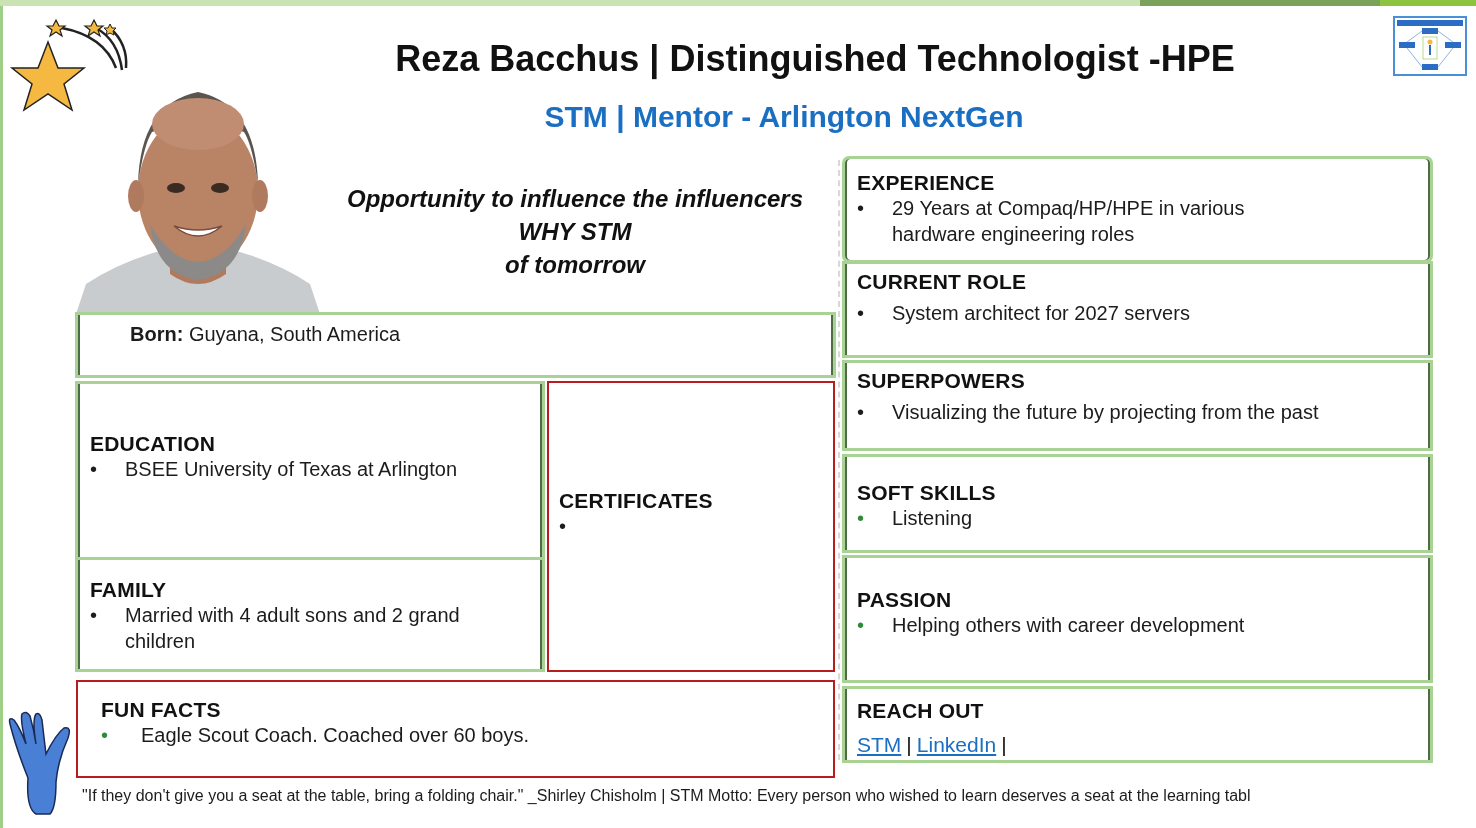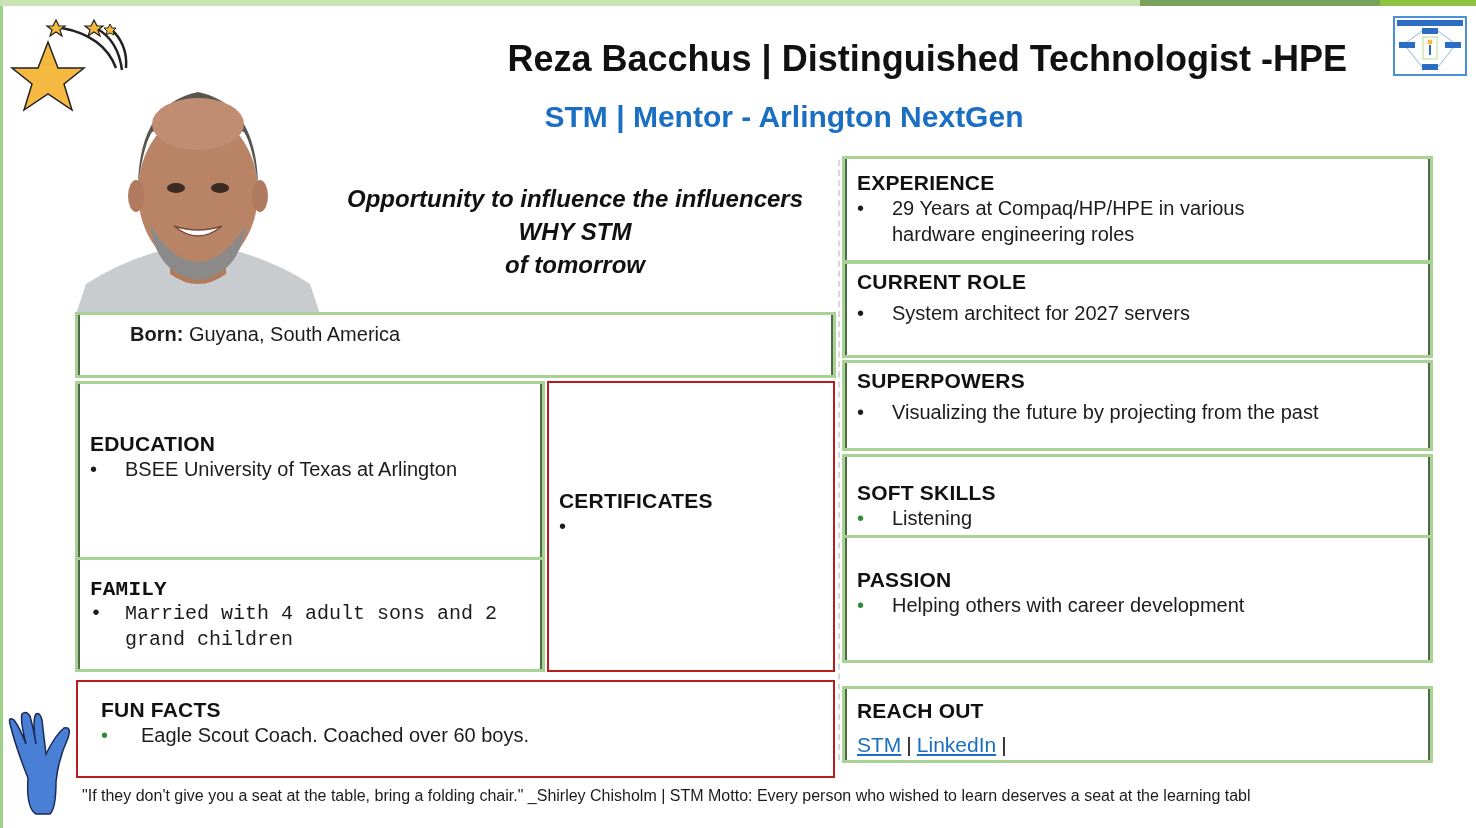--- a/index.html
+++ b/index.html
@@ -5,21 +5,21 @@
     * { box-sizing: border-box; margin: 0; padding: 0; }
     html, body { width: 1476px; height: 828px; overflow: hidden; background: #ffffff; }
     body { font-family: "Liberation Sans", sans-serif; color: #111; position: relative; }
 
     .slide { position: absolute; left: 0; top: 0; width: 1476px; height: 828px; background: #fff; }
     .top-bar { position: absolute; left: 0; top: 0; width: 1476px; height: 6px; background: #c9e3b2; }
     .top-bar .seg1 { position: absolute; left: 1140px; top: 0; width: 240px; height: 6px; background: #7aa25a; }
     .top-bar .seg2 { position: absolute; left: 1380px; top: 0; width: 96px; height: 6px; background: #8dc43f; }
     .frame-left { position: absolute; left: 0; top: 6px; width: 3px; height: 822px; background: #9fd088; }
 
-    .title { position: absolute; left: 317px; top: 38px; width: 1030px; text-align: right; font-size: 36px; font-weight: bold; color: #111; }
+    .title { position: absolute; left: 300px; top: 38px; width: 1030px; text-align: center; font-size: 36px; font-weight: bold; color: #111; }
     .subtitle { position: absolute; left: 300px; top: 100px; width: 968px; text-align: center; font-size: 30px; font-weight: bold; color: #1b6fc2; }
 
     .why { position: absolute; left: 320px; top: 182px; width: 510px; text-align: center; font-size: 24px; font-weight: bold; font-style: italic; line-height: 33px; color: #111; }
 
     .photo { position: absolute; left: 76px; top: 84px; width: 244px; height: 230px; overflow: hidden; }
 
     .box { position: absolute; background: #fff; border: 3px solid #a9d394; box-shadow: inset 2px 0 0 #4e6b45, inset -2px 0 0 #4e6b45; }
     .box.light { box-shadow: none; border: 2px solid #b91c1c; }
     .box h3 { font-size: 21px; font-weight: bold; color: #111; letter-spacing: 0.2px; }
     .box .item { position: relative; font-size: 20px; line-height: 26px; color: #1c1c1c; padding-left: 35px; }
@@ -113,21 +113,21 @@
   </div>
 
   <div class="box" style="left:75px;top:381px;width:470px;height:198px;padding:48px 12px 0 12px;">
     <h3>EDUCATION</h3>
     <div class="item">
       <span class="bullet dark">•</span>
       <span>BSEE University of Texas at Arlington</span>
     </div>
   </div>
 
-  <div class="box" style="left:75px;top:557px;width:470px;height:115px;padding:18px 12px 0 12px;font-family:Liberation Mono, monospace;">
+  <div class="box" style="left:75px;top:557px;width:470px;height:115px;padding:18px 12px 0 12px;">
     <h3>FAMILY</h3>
     <div class="item" style="width:420px;">
       <span class="bullet dark">•</span>
       <span>Married with 4 adult sons and 2 grand children</span>
     </div>
   </div>
 
   <div class="box light" style="left:547px;top:381px;width:288px;height:291px;padding:106px 10px 0 10px;">
     <h3>CERTIFICATES</h3>
     <div class="item" style="padding-left:21px;width:200px;">
@@ -140,21 +140,21 @@
     <div class="item" style="padding-left:40px;">
       <span class="bullet green">•</span>
       <span>Eagle Scout Coach.  Coached over 60 boys.</span>
     </div>
   </div>
 
   <svg style="position:absolute;left:6px;top:708px;" width="70" height="110" viewBox="0 0 70 110">
     <path d="M30 106 Q20 100 22 70 Q10 40 4 16 Q2 8 8 12 Q14 20 20 36 Q14 12 16 6 Q20 2 24 8 Q28 22 30 36 Q26 12 30 6 Q34 4 36 12 Q38 30 40 46 Q50 26 58 20 Q66 18 62 30 Q52 52 50 74 Q50 100 44 106 Z" fill="#4a7fd6" stroke="#1a2a55" stroke-width="1.5"></path>
   </svg>
 
-  <div class="box" style="left:842px;top:156px;width:591px;height:107px;padding:12px 12px 0 12px;">
+  <div class="box" style="left:842px;top:156px;width:591px;height:107px;padding:12px 12px 0 12px;border-radius:7px;">
     <h3>EXPERIENCE</h3>
     <div class="item" style="width:450px;">
       <span class="bullet dark">•</span>
       <span>29 Years at Compaq/HP/HPE in various hardware engineering roles</span>
     </div>
   </div>
 
   <div class="box" style="left:842px;top:261px;width:591px;height:97px;padding:6px 12px 0 12px;">
     <h3>CURRENT ROLE</h3>
     <div class="item" style="margin-top:6px;">
@@ -172,21 +172,21 @@
   </div>
 
   <div class="box" style="left:842px;top:454px;width:591px;height:99px;padding:24px 12px 0 12px;">
     <h3>SOFT SKILLS</h3>
     <div class="item">
       <span class="bullet green">•</span>
       <span>Listening</span>
     </div>
   </div>
 
-  <div class="box" style="left:842px;top:535px;width:591px;height:128px;padding:30px 6px 0 12px;">
+  <div class="box" style="left:842px;top:555px;width:591px;height:128px;padding:30px 6px 0 12px;">
     <h3>PASSION</h3>
     <div class="item">
       <span class="bullet green">•</span>
       <span>Helping others with career development</span>
     </div>
   </div>
 
   <div class="box" style="left:842px;top:686px;width:591px;height:77px;padding:10px 12px 0 12px;">
     <h3>REACH OUT</h3>
     <div class="reach-links">

